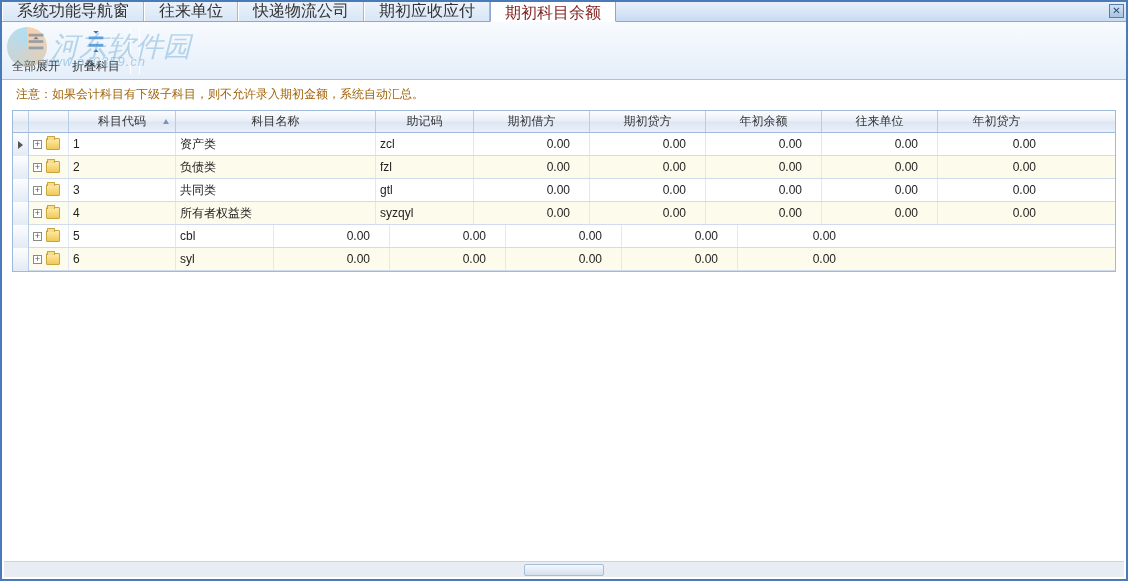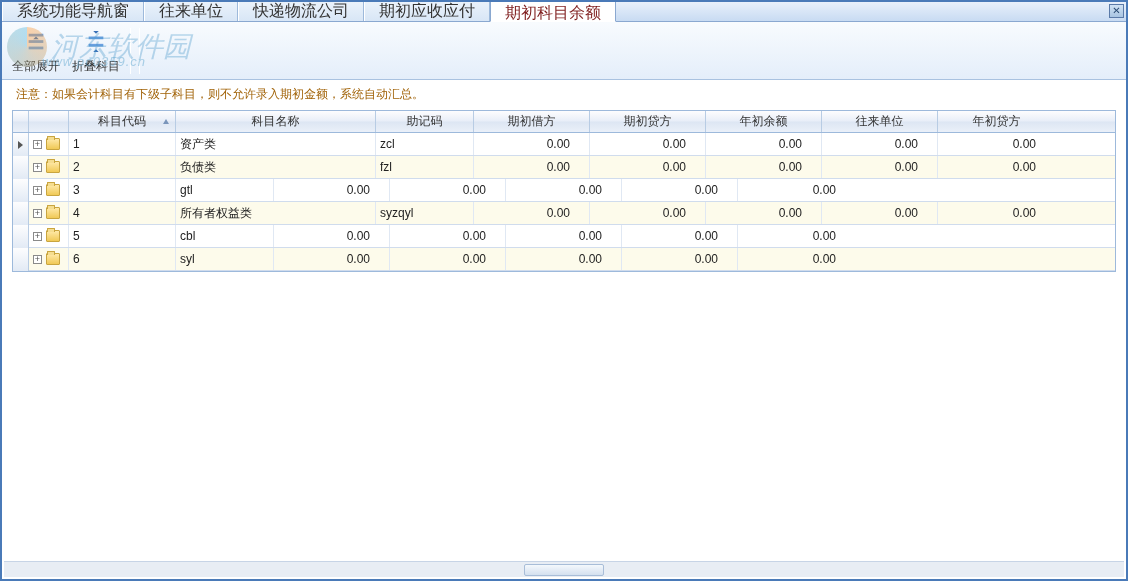--- a/index.html
+++ b/index.html
@@ -322,20 +322,21 @@
         <div class="gc c-d4 num">0.00</div>
         <div class="gc c-d5 num" style="border-right:none">0.00</div>
       </div>
       <div class="grow">
         <div class="row-handle c-handle"></div>
         <div class="gc c-tree tree">
           <div class="exp-box">+</div>
           <div class="folder-icon"></div>
         </div>
         <div class="gc c-code">3</div>
+        <div class="gc c-name">共同类</div>
         <div class="gc c-mnem">gtl</div>
         <div class="gc c-d1 num">0.00</div>
         <div class="gc c-d2 num">0.00</div>
         <div class="gc c-d3 num">0.00</div>
         <div class="gc c-d4 num">0.00</div>
         <div class="gc c-d5 num" style="border-right:none">0.00</div>
       </div>
       <div class="grow alt">
         <div class="row-handle c-handle"></div>
         <div class="gc c-tree tree">

